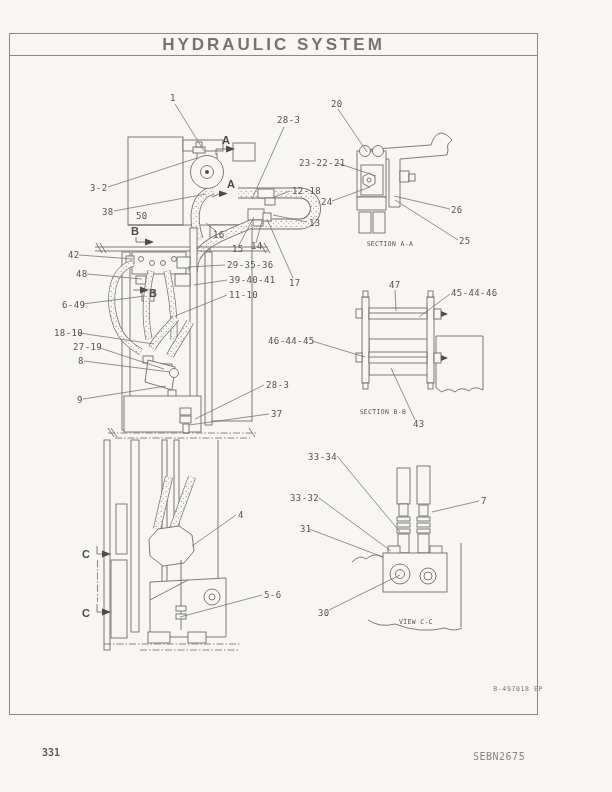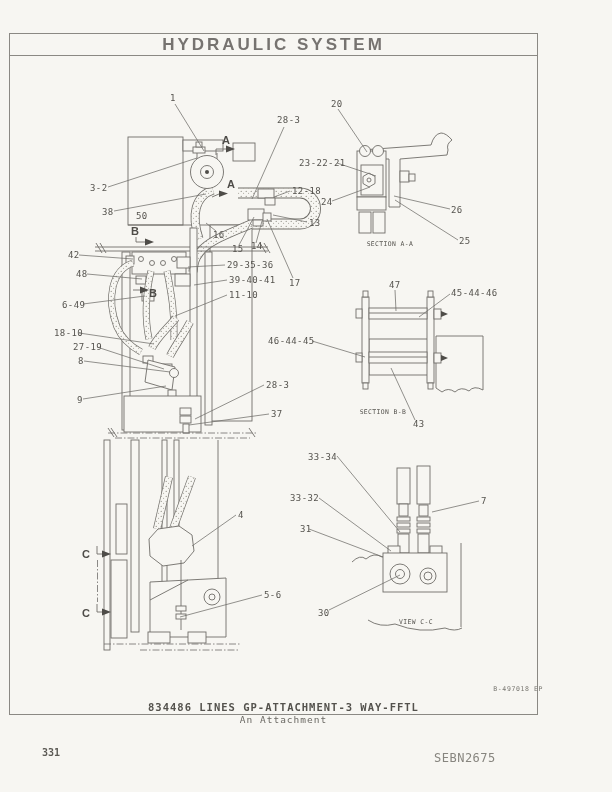--- a/index.html
+++ b/index.html
@@ -8,21 +8,21 @@
   .frame{position:absolute;left:9px;top:17px;width:527px;height:680px;border:1.5px solid #8b8984;margin-top:16px;}
   .titlebar{position:absolute;left:0;top:0;width:100%;height:21px;border-bottom:1.5px solid #8b8984;
         display:flex;align-items:center;justify-content:center;}
   .title{font-family:"Liberation Sans",sans-serif;font-size:17px;font-weight:700;
         letter-spacing:3px;color:#767370;}
   svg.diagram{position:absolute;left:0;top:0;}
   .caption{position:absolute;left:20px;top:701px;width:527px;text-align:center;line-height:1.25;}
   .cap1{font-size:10.5px;font-weight:bold;letter-spacing:1px;color:#54524d;}
   .cap2{font-size:9.5px;letter-spacing:1px;color:#6b6964;}
   .pagenum{position:absolute;left:42px;top:747px;font-size:10px;font-weight:bold;color:#5d5b56;}
-  .doccode{position:absolute;left:434px;top:751px;font-size:12px;letter-spacing:0.5px;color:#87857f;}
+  .doccode{position:absolute;left:473px;top:751px;font-size:10px;letter-spacing:0.5px;color:#87857f;}
   
   .ln{stroke:#6f6d69;stroke-width:0.9;fill:none;}
   .fil{fill:#f7f6f2;stroke:#6f6d69;stroke-width:0.9;}
   .ldr{stroke:#6f6d69;stroke-width:0.75;}
   .dd{stroke:#6f6d69;stroke-width:0.8;fill:none;stroke-dasharray:7 2 1.5 2;}
   .hO{stroke:#706e69;fill:none;}
   .hI{stroke:#f7f6f2;fill:none;}
   .hS{stroke:url(#stip);fill:none;}
   text.co{font-family:"DejaVu Sans Mono",monospace;font-size:9px;fill:#55534e;letter-spacing:0.4px;}
   text.sec{font-family:"DejaVu Sans Mono",monospace;font-size:6.4px;fill:#55534e;letter-spacing:0.4px;text-anchor:middle;}
@@ -340,20 +340,16 @@
       <polygon class="ah" points="102,550.5 111,554 102,557.5"></polygon>
       <line class="dd" x1="97.5" y1="560" x2="97.5" y2="602" stroke-dasharray="5 4"></line>
       <text class="cutL" x="82" y="617">C</text>
       <path class="ln" d="M97,604 V612 H102"></path>
       <polygon class="ah" points="102,608.5 111,612 102,615.5"></polygon>
     </g>
 
     <text class="ref" x="543" y="691">B-497018 EP</text>
   </svg>
 
-  <div class="caption">
-    <div class="cap1">834486 LINES GP-ATTACHMENT-3 WAY-FFTL</div>
-    <div class="cap2">An Attachment</div>
-  </div>
 
   <div class="pagenum">331</div>
   <div class="doccode">SEBN2675</div>
 </div>
 
 </body></html>

